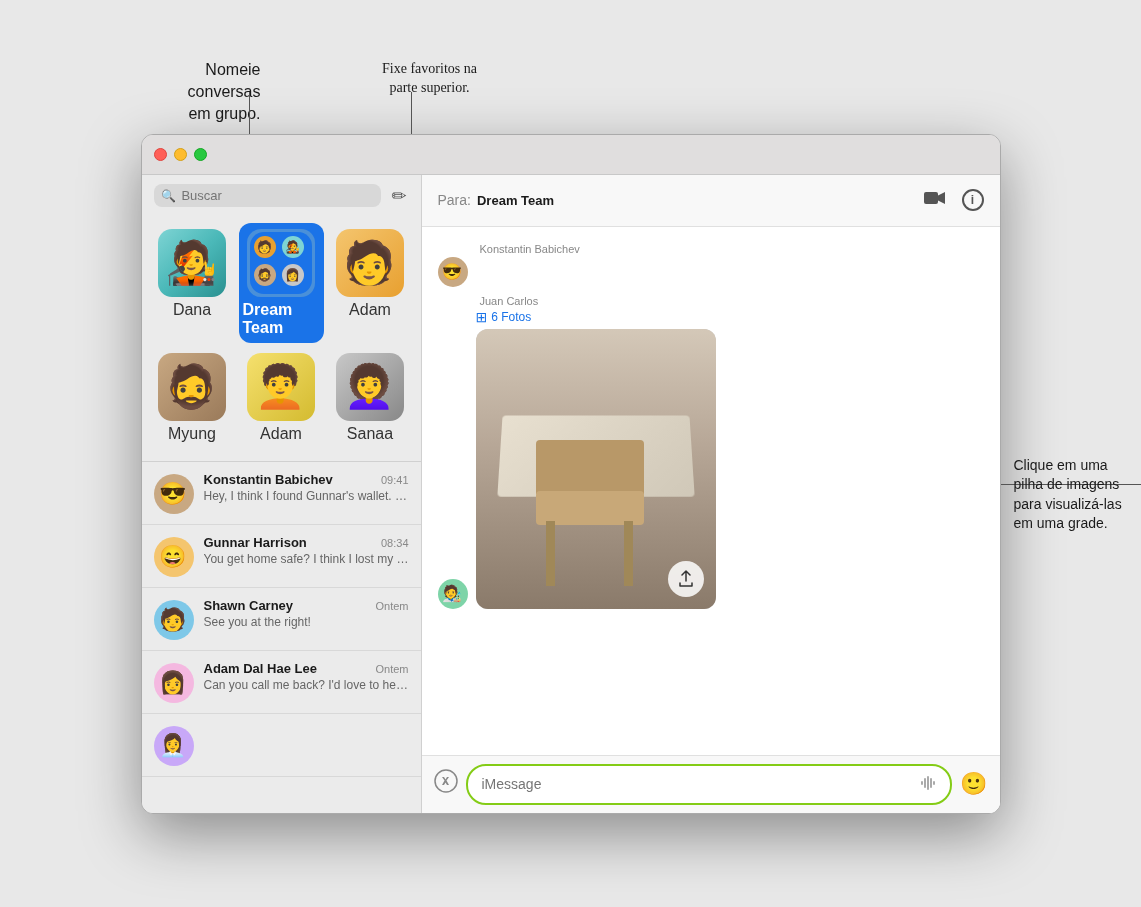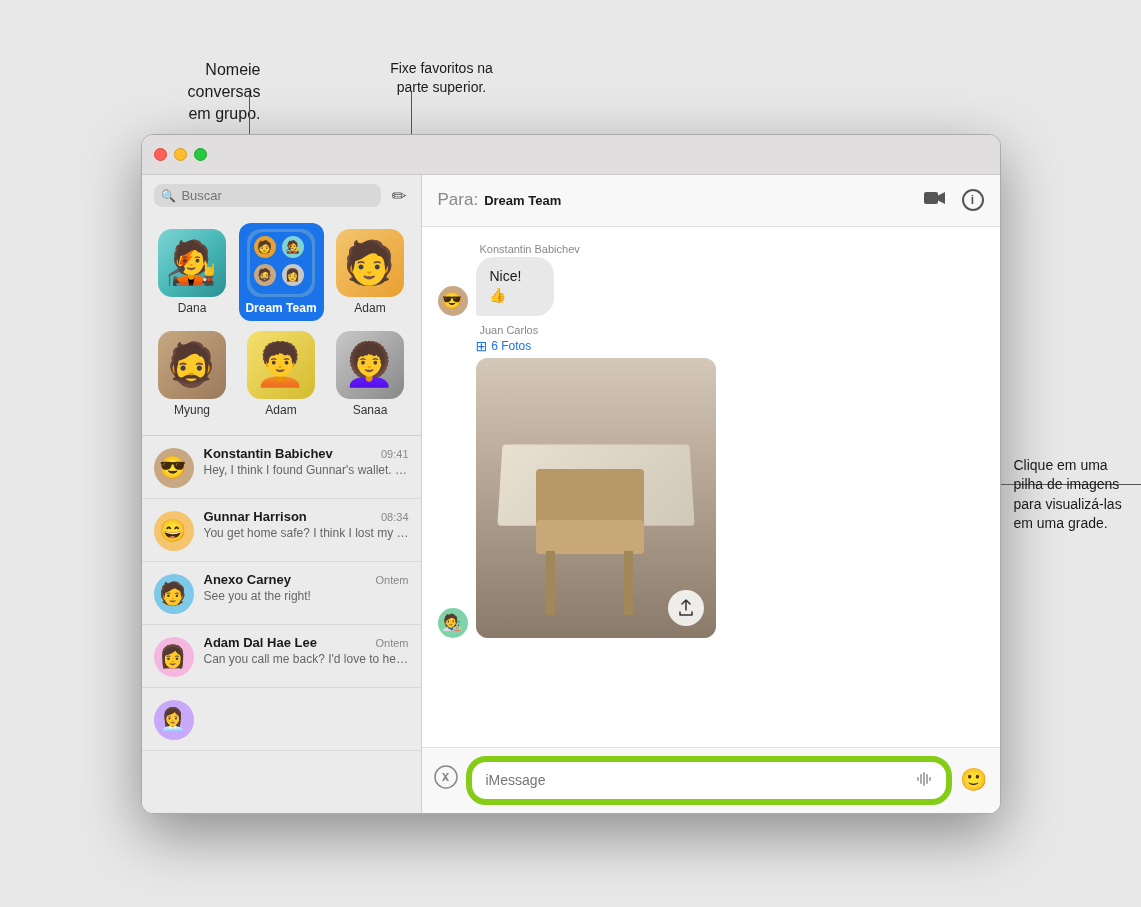--- a/index.html
+++ b/index.html
@@ -168,24 +168,24 @@
       height: 68px;
       border-radius: 14px;
       display: flex;
       align-items: center;
       justify-content: center;
       font-size: 36px;
       margin-bottom: 4px;
       overflow: hidden;
     }
     .pinned-name {
-      font-size: 12px;
+      font-size: 16px;
       color: #333;
       font-weight: 500;
-      text-align: right;
+      text-align: left;
     }
     .pinned-item.active .pinned-name {
       color: #fff;
       font-weight: 700;
     }
 
     
     .av-dana { background: linear-gradient(135deg, #7ed4d4 0%, #4ab8b8 50%, #2a9090 100%); }
     .av-adam { background: linear-gradient(135deg, #f4c56e 0%, #e8a030 100%); }
     .av-myung { background: linear-gradient(135deg, #c8a882 0%, #9a7a5a 100%); }
@@ -275,21 +275,21 @@
     .chat-header {
       height: 52px;
       border-bottom: 1px solid #e0e0e0;
       display: flex;
       align-items: center;
       padding: 0 16px;
       background: #f8f8f8;
       flex-shrink: 0;
     }
     .chat-header-to {
-      font-size: 17px;
+      font-size: 14px;
       color: #888;
       margin-right: 6px;
     }
     .chat-header-name {
       font-size: 13px;
       font-weight: 600;
       color: #1a1a1a;
       flex: 1;
     }
     .chat-header-actions {
@@ -491,21 +491,21 @@
     .app-store-btn {
       background: none;
       border: none;
       cursor: pointer;
       font-size: 22px;
       color: #666;
     }
     .message-input-wrap {
       flex: 1;
       background: #fff;
-      border: 6px solid #84cc16;
+      border: 2px solid #84cc16;
       border-radius: 20px;
       padding: 7px 14px;
       display: flex;
       align-items: center;
     }
     .message-input {
       flex: 1;
       border: none;
       outline: none;
       font-size: 14px;
@@ -553,21 +553,21 @@
     }
   </style>
 </head>
 <body>
 
 <div class="outer-wrapper">
 
   <div class="annotation ann1" style="top:-75px;left:20px;width:100px;">Nomeie<br>conversas<br>em grupo.</div>
   <div class="ann-line-v1"></div>
 
-  <div class="annotation ann2" style="top:-75px;left:226px;width:150px;">Fixe favoritos na<br>parte superior.</div>
+  <div class="annotation ann2" style="top:-75px;left:214px;width:150px;font-family:Liberation Serif, serif;">Fixe favoritos na<br>parte superior.</div>
   <div class="ann-line-v2"></div>
 
   <div class="ann-line-h3"></div>
   <div class="annotation ann3" style="top:322px;right:-178px;width:165px;">Clique em uma<br>pilha de imagens<br>para visualizá-las<br>em uma grade.</div>
 
   <div class="app-window">
 
     <div class="title-bar">
       <div class="traffic-lights">
         <div class="traffic-light tl-red"></div>
@@ -658,21 +658,21 @@
                 <span class="conv-time">08:34</span>
               </div>
               <div class="conv-preview">You get home safe? I think I lost my wallet last night.</div>
             </div>
           </div>
 
           <div class="conv-item">
             <div class="conv-avatar" style="background:#7ec8e8;">🧑</div>
             <div class="conv-body">
               <div class="conv-top">
-                <span class="conv-name">Anexo Carney</span>
+                <span class="conv-name">Shawn Carney</span>
                 <span class="conv-time">Ontem</span>
               </div>
               <div class="conv-preview">See you at the right!</div>
             </div>
           </div>
 
           <div class="conv-item">
             <div class="conv-avatar" style="background:#f4b8e0;">👩</div>
             <div class="conv-body">
               <div class="conv-top">
@@ -705,21 +705,20 @@
           </div>
         </div>
 
         <div class="messages-area">
 
 
           <div class="msg-in-wrapper">
             <div class="msg-sender-name">Konstantin Babichev</div>
             <div class="msg-in-row">
               <div class="msg-avatar" style="background:#c8a882;">😎</div>
-              <div class="msg-bubble msg-in">Nice! 👍</div>
             </div>
           </div>
 
 
           <div class="photos-msg-wrapper">
             <div class="photos-sender">Juan Carlos</div>
             <div class="photos-row">
               <div class="msg-avatar" style="background:#7ed4a8;">🧑‍🎨</div>
               <div>
                 <div class="photos-label">

